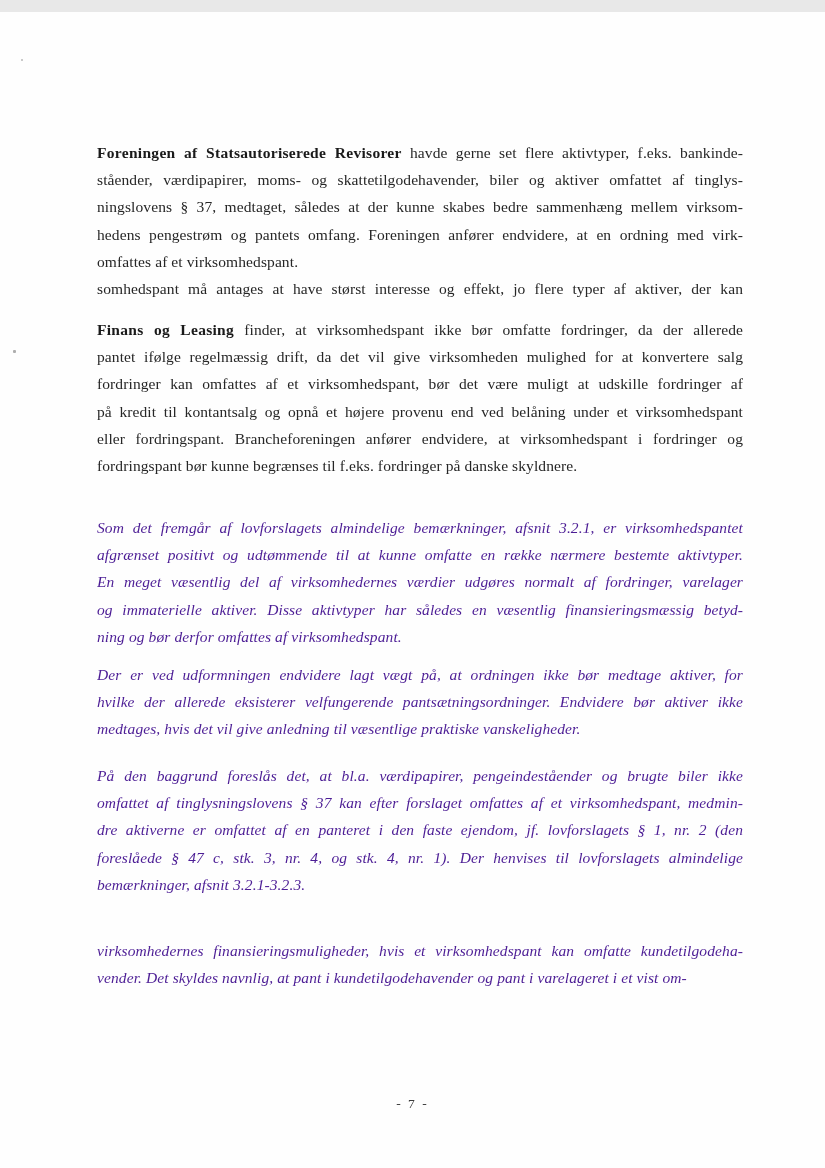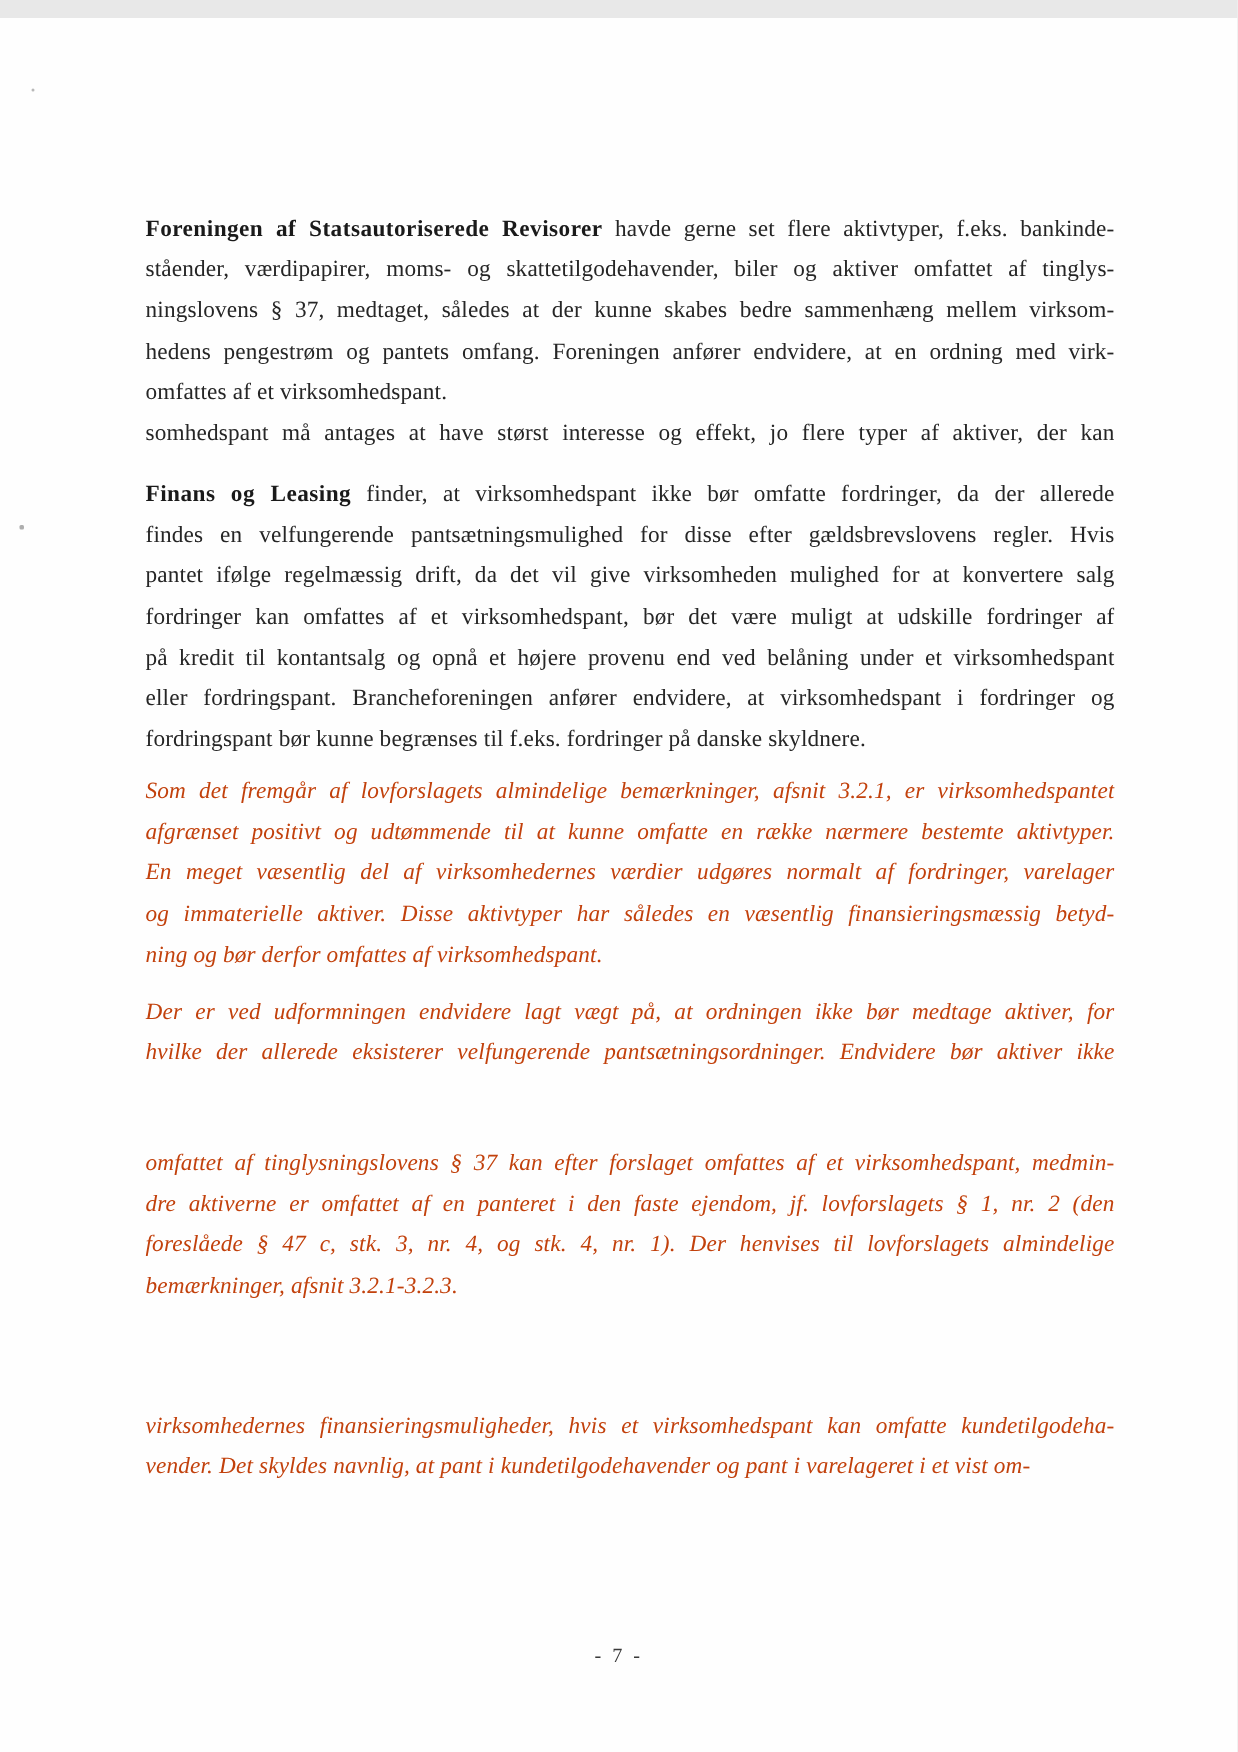--- a/index.html
+++ b/index.html
@@ -21,21 +21,21 @@
     position: absolute;
     left: 97px;
     width: 646px;
     font-size: 15.5px;
     line-height: 27.2px;
     letter-spacing: 0.1px;
   }
   .para.roman { color: #262626; }
   .para.italic {
     font-style: italic;
-    color: #c2410c;
+    color: #4c1d95;
   }
   .line {
     display: block;
     height: 27.2px;
     overflow: hidden;
     text-align: justify;
     text-align-last: justify;
     white-space: normal;
   }
   .line.last {
@@ -75,39 +75,40 @@
       <div class="para roman" style="top: 127px;">
         <div class="line"><span class="lead">Foreningen af Statsautoriserede Revisorer</span> havde gerne set flere aktivtyper, f.eks. bankinde-</div>
         <div class="line">ståender, værdipapirer, moms- og skattetilgodehavender, biler og aktiver omfattet af tinglys-</div>
         <div class="line">ningslovens § 37, medtaget, således at der kunne skabes bedre sammenhæng mellem virksom-</div>
         <div class="line">hedens pengestrøm og pantets omfang. Foreningen anfører endvidere, at en ordning med virk-</div>
         <div class="line last">omfattes af et virksomhedspant.</div>
         <div class="line">somhedspant må antages at have størst interesse og effekt, jo flere typer af aktiver, der kan</div>
       </div>
       <div class="para roman" style="top: 304px;">
         <div class="line"><span class="lead">Finans og Leasing</span> finder, at virksomhedspant ikke bør omfatte fordringer, da der allerede</div>
-        <div class="line">findes en velfungerende pantsætningsmulighed for disse efter gældsbrevslovens regler. Hvis</div>
         <div class="line">pantet ifølge regelmæssig drift, da det vil give virksomheden mulighed for at konvertere salg</div>
         <div class="line">fordringer kan omfattes af et virksomhedspant, bør det være muligt at udskille fordringer af</div>
         <div class="line">på kredit til kontantsalg og opnå et højere provenu end ved belåning under et virksomhedspant</div>
         <div class="line">eller fordringspant. Brancheforeningen anfører endvidere, at virksomhedspant i fordringer og</div>
         <div class="line last">fordringspant bør kunne begrænses til f.eks. fordringer på danske skyldnere.</div>
       </div>
       <div class="para italic" style="top: 502px;">
         <div class="line">Som det fremgår af lovforslagets almindelige bemærkninger, afsnit 3.2.1, er virksomhedspantet</div>
         <div class="line">afgrænset positivt og udtømmende til at kunne omfatte en række nærmere bestemte aktivtyper.</div>
         <div class="line">En meget væsentlig del af virksomhedernes værdier udgøres normalt af fordringer, varelager</div>
         <div class="line">og immaterielle aktiver. Disse aktivtyper har således en væsentlig finansieringsmæssig betyd-</div>
         <div class="line last">ning og bør derfor omfattes af virksomhedspant.</div>
       </div>
       <div class="para italic" style="top: 649px;">
         <div class="line">Der er ved udformningen endvidere lagt vægt på, at ordningen ikke bør medtage aktiver, for</div>
         <div class="line">hvilke der allerede eksisterer velfungerende pantsætningsordninger. Endvidere bør aktiver ikke</div>
+        <div class="line last">medtages, hvis det vil give anledning til væsentlige praktiske vanskeligheder.</div>
       </div>
       <div class="para italic" style="top: 750px;">
+        <div class="line">På den baggrund foreslås det, at bl.a. værdipapirer, pengeindeståender og brugte biler ikke</div>
         <div class="line">omfattet af tinglysningslovens § 37 kan efter forslaget omfattes af et virksomhedspant, medmin-</div>
         <div class="line">dre aktiverne er omfattet af en panteret i den faste ejendom, jf. lovforslagets § 1, nr. 2 (den</div>
         <div class="line">foreslåede § 47 c, stk. 3, nr. 4, og stk. 4, nr. 1). Der henvises til lovforslagets almindelige</div>
         <div class="line last">bemærkninger, afsnit 3.2.1-3.2.3.</div>
       </div>
       <div class="para italic" style="top: 925px;">
         <div class="line">virksomhedernes finansieringsmuligheder, hvis et virksomhedspant kan omfatte kundetilgodeha-</div>
         <div class="line last">vender. Det skyldes navnlig, at pant i kundetilgodehavender og pant i varelageret i et vist om-</div>
       </div>
     </div>

